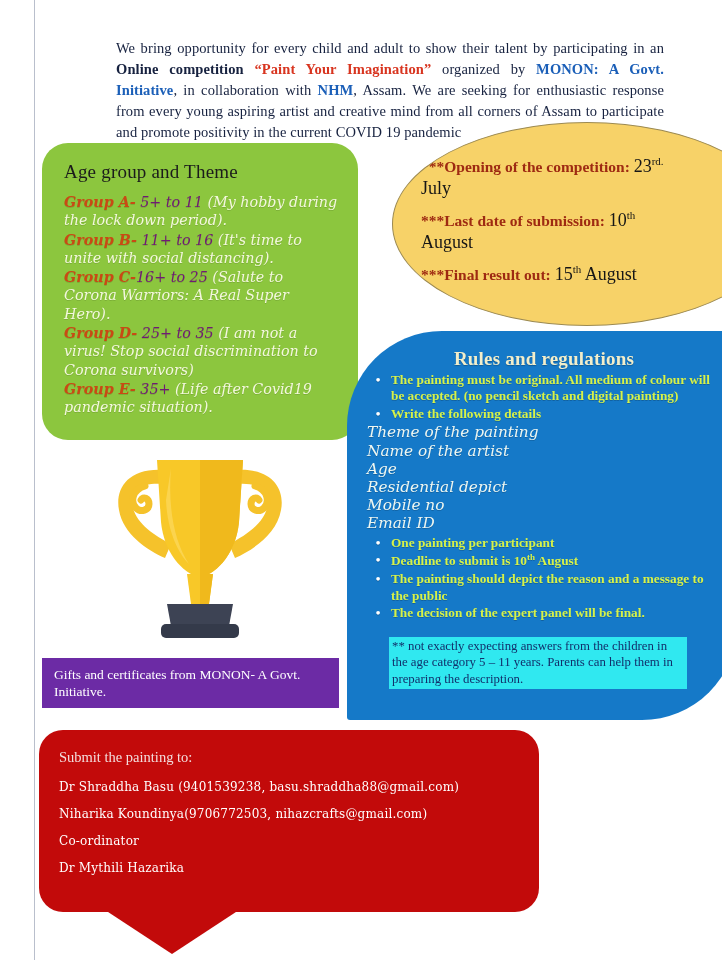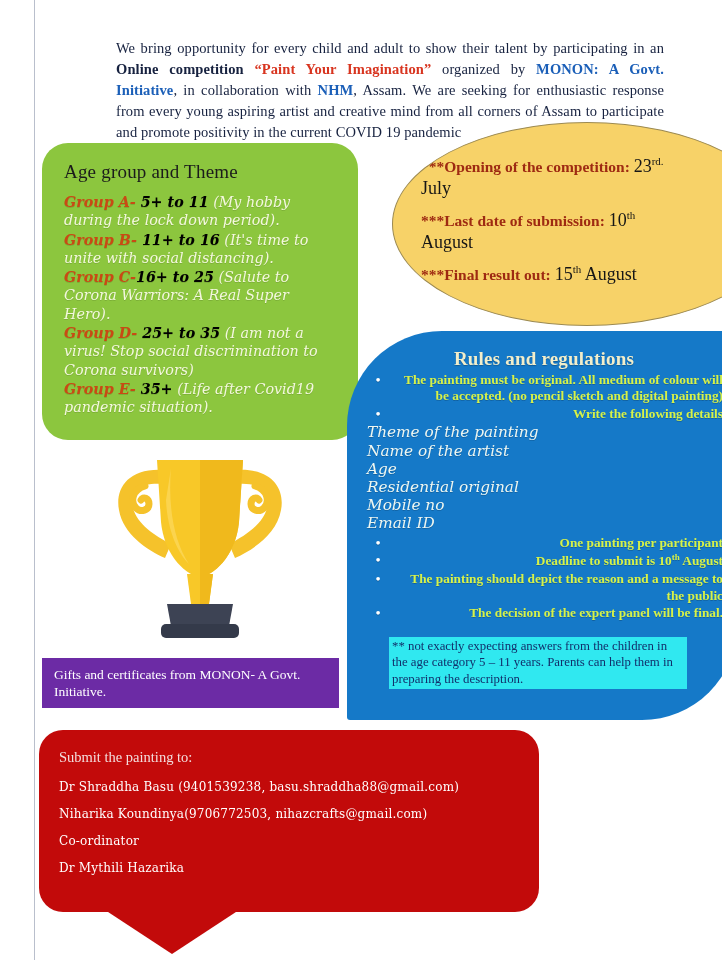--- a/index.html
+++ b/index.html
@@ -64,21 +64,21 @@
   .grp-line {
     font-family: "DejaVu Serif", serif;
     font-style: italic;
     font-size: 14.3px;
     line-height: 1.28;
     margin-bottom: 1px;
     color: #f2f6d8;
     text-shadow: 0 1px 0 rgba(0,0,0,0.12);
   }
   .grp-name { color: #c94a14; font-weight: bold; font-style: italic; }
-  .grp-age  { color: #000000; font-weight: bold; font-style: italic; }
+  .grp-age  { color: #701a75; font-weight: normal; font-style: italic; }
   .grp-theme{ color: #f4f8de; font-style: italic; }
 
   
   #date-oval {
     position: absolute;
     left: 365px; top: 122px; width: 390px; height: 204px;
     background: #f7d268;
     border: 1px solid #9c8a52;
     border-radius: 50%;
     overflow: hidden;
@@ -123,21 +123,21 @@
     font-size: 13.3px;
     font-weight: bold;
     color: #d6f24a;
     line-height: 1.24;
     margin-bottom: 1px;
     text-shadow: 0 1px 0 rgba(0,0,0,0.2);
   }
   .rule-bullet .dot {
     width: 26px; flex: none; text-align: center; color: #ffffff;
   }
-  .rule-bullet .txt { flex: 1; text-align: right; }
+  .rule-bullet .txt { flex: 1; }
   .rule-bullet .txt sup { font-size: 9px; }
   .field-line {
     font-family: "DejaVu Serif", serif;
     font-style: italic;
     font-size: 15.3px;
     color: #eef7f2;
     line-height: 1.18;
     margin-left: 2px;
     text-shadow: 0 1px 0 rgba(0,0,0,0.18);
   }
@@ -267,21 +267,21 @@
       <span class="txt">The painting must be original. All medium of colour will be accepted. (no pencil sketch and digital painting)</span>
     </div>
     <div class="rule-bullet">
       <span class="dot">•</span>
       <span class="txt">Write the following details</span>
     </div>
 
     <div class="field-line">Theme of the painting</div>
     <div class="field-line">Name of the artist</div>
     <div class="field-line">Age</div>
-    <div class="field-line">Residential original</div>
+    <div class="field-line">Residential depict</div>
     <div class="field-line">Mobile no</div>
     <div class="field-line">Email ID</div>
 
     <div class="rule-bullet" style="margin-top:3px;">
       <span class="dot">•</span>
       <span class="txt">One painting per participant</span>
     </div>
     <div class="rule-bullet">
       <span class="dot">•</span>
       <span class="txt"><span>Deadline to submit is 10</span><sup>th</sup><span> August</span></span>

